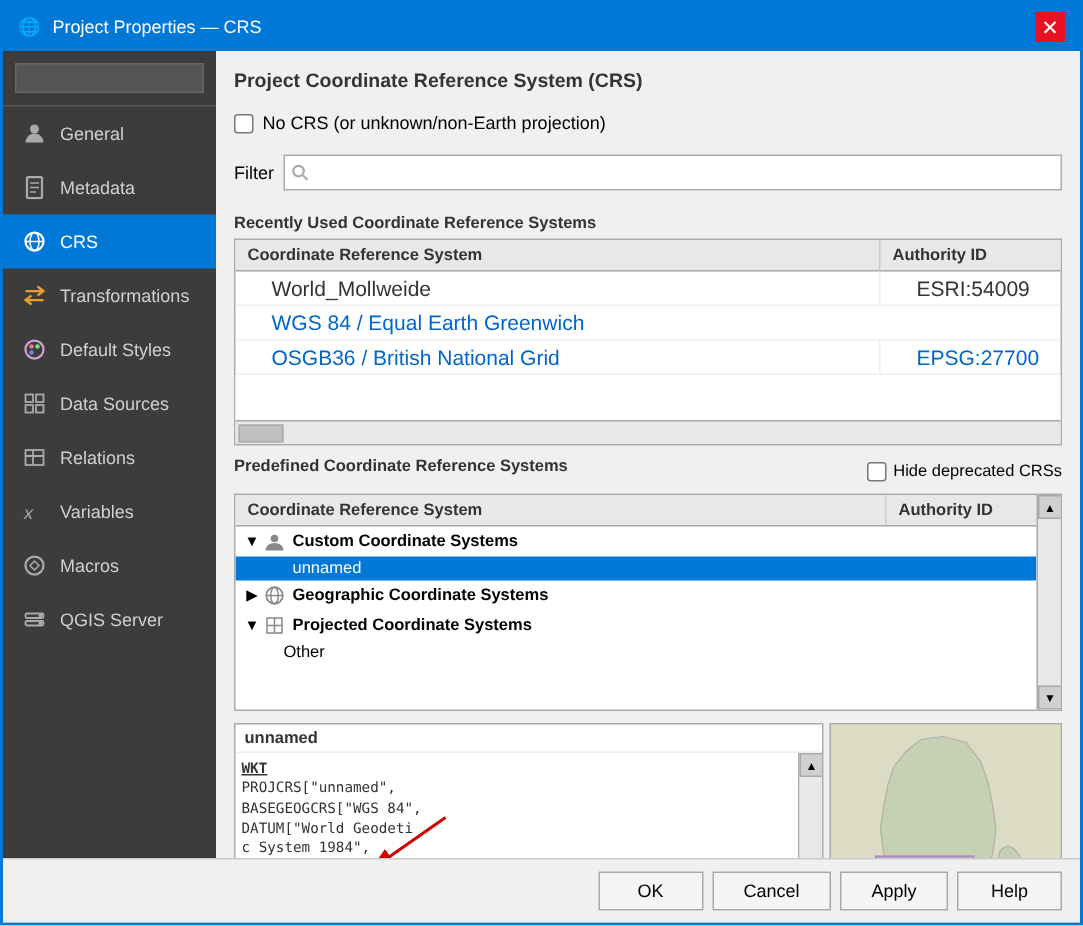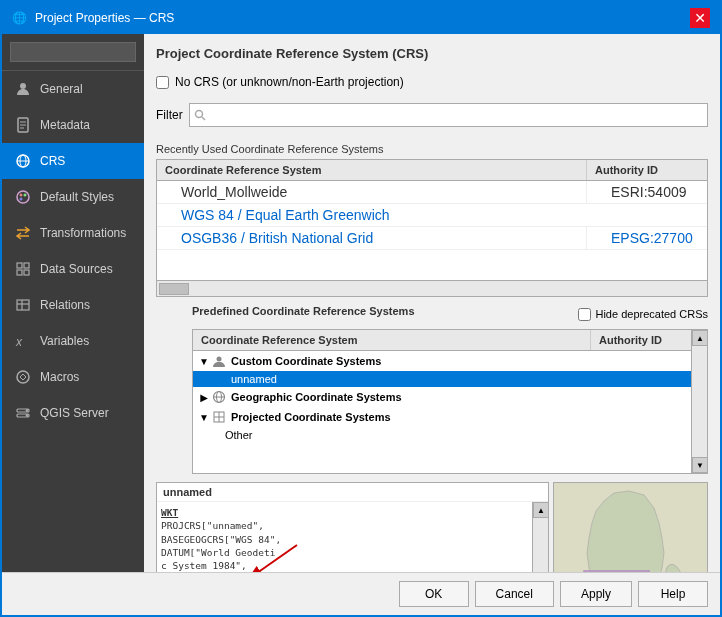--- a/index.html
+++ b/index.html
@@ -177,21 +177,20 @@
     .horizontal-scrollbar {
       height: 16px;
       background: #e8e8e8;
       border-top: 1px solid #aaa;
       display: flex;
       align-items: center;
     }
 
     .predefined-section {
       flex: 1;
-      margin-left: 36px;
     }
 
     .predefined-header {
       display: flex;
       align-items: center;
       justify-content: space-between;
       margin-bottom: 6px;
     }
 
     .hide-deprecated {
@@ -361,38 +360,38 @@
             <circle cx="8" cy="8" r="6" fill="none" stroke="white" stroke-width="1.5"></circle>
             <ellipse cx="8" cy="8" rx="3" ry="6" fill="none" stroke="white" stroke-width="1"></ellipse>
             <line x1="2" y1="8" x2="14" y2="8" stroke="white" stroke-width="1"></line>
           </svg>
         </div>
         <span>CRS</span>
       </div>
 
       <div class="sidebar-item">
         <div class="sidebar-item-icon">
+          <svg width="16" height="16" viewBox="0 0 16 16" fill="none" stroke="#e8a030" stroke-width="1.5">
+            <path d="M2 5 L14 5 M10 2 L14 5 L10 8"></path>
+            <path d="M14 11 L2 11 M6 8 L2 11 L6 14"></path>
+          </svg>
+        </div>
+        <span>Transformations</span>
+      </div>
+
+      <div class="sidebar-item">
+        <div class="sidebar-item-icon">
           <svg width="16" height="16" viewBox="0 0 16 16">
             <circle cx="8" cy="8" r="6" fill="none" stroke="#d0a0d0" stroke-width="1.5"></circle>
             <circle cx="6" cy="6" r="1.5" fill="#e08080"></circle>
             <circle cx="10" cy="6" r="1.5" fill="#80e080"></circle>
             <circle cx="6" cy="10" r="1.5" fill="#8080e0"></circle>
           </svg>
         </div>
         <span>Default Styles</span>
-      </div>
-
-      <div class="sidebar-item">
-        <div class="sidebar-item-icon">
-          <svg width="16" height="16" viewBox="0 0 16 16" fill="none" stroke="#e8a030" stroke-width="1.5">
-            <path d="M2 5 L14 5 M10 2 L14 5 L10 8"></path>
-            <path d="M14 11 L2 11 M6 8 L2 11 L6 14"></path>
-          </svg>
-        </div>
-        <span>Transformations</span>
       </div>
 
       <div class="sidebar-item">
         <div class="sidebar-item-icon">
           <svg width="16" height="16" viewBox="0 0 16 16" fill="none" stroke="#aaa" stroke-width="1.2">
             <rect x="2" y="2" width="5" height="5"></rect>
             <rect x="9" y="2" width="5" height="5"></rect>
             <rect x="2" y="9" width="5" height="5"></rect>
             <rect x="9" y="9" width="5" height="5"></rect>
           </svg>
@@ -458,21 +457,21 @@
         <div style="display:flex;align-items:center;flex:1;border:1px solid #aaa;background:white;padding:2px 4px;">
           <svg width="12" height="12" viewBox="0 0 12 12">
             <circle cx="5" cy="5" r="3.5" fill="none" stroke="#aaa" stroke-width="1.5"></circle>
             <line x1="8" y1="8" x2="11" y2="11" stroke="#aaa" stroke-width="1.5"></line>
           </svg>
           <input type="text" style="border: none; outline: none; flex: 1 1 0%; font-size: 11px; padding-left: 4px;">
         </div>
       </div>
 
       <div>
-        <div class="section-title" style="font-size:11px;font-weight:normal;margin-bottom:4px;">Recently Used Coordinate Reference Systems</div>
+        <div class="section-title" style="font-size:11px;font-weight:bold;margin-bottom:4px;">Recently Used Coordinate Reference Systems</div>
         <div class="table-section">
           <div class="table-header">
             <div class="table-header-cell">Coordinate Reference System</div>
             <div class="table-header-cell" style="max-width:120px;">Authority ID</div>
           </div>
           <div class="table-row">
             <div class="table-cell">World_Mollweide</div>
             <div class="table-cell" style="max-width:120px;">ESRI:54009</div>
           </div>
           <div class="table-row">

